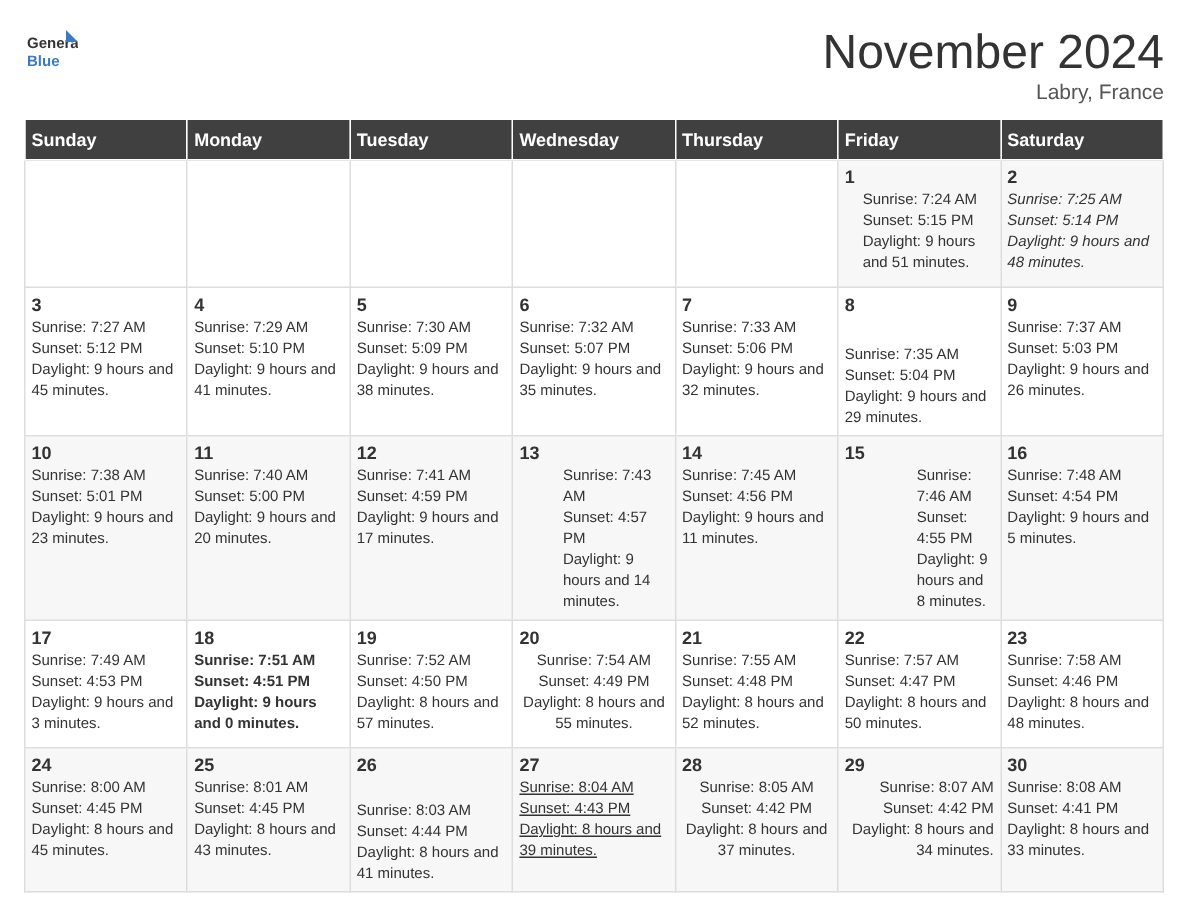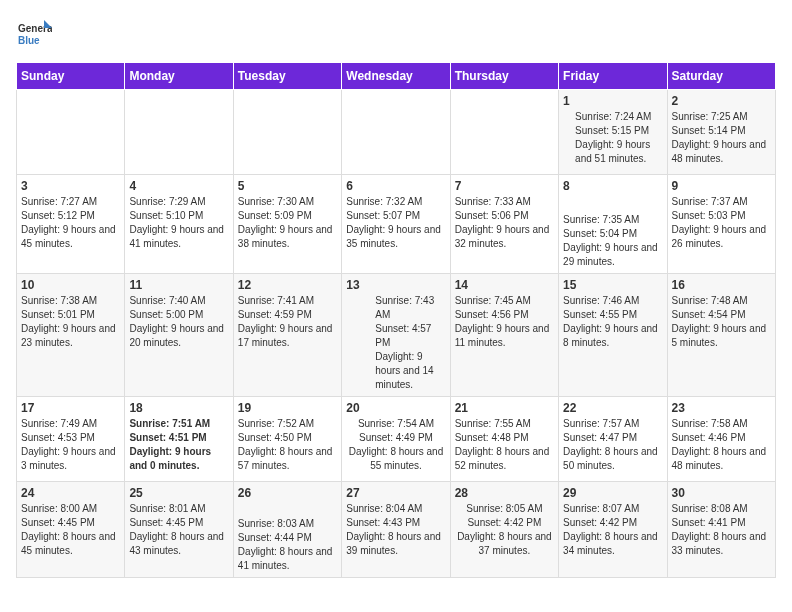--- a/index.html
+++ b/index.html
@@ -36,21 +36,21 @@
     .location {
       font-size: 14px;
       color: #555;
     }
     table {
       width: 100%;
       border-collapse: collapse;
       table-layout: fixed;
     }
     thead tr th {
-      background-color: #6d28d9;
+      background-color: #404040;
       color: #fff;
       padding: 6px 4px;
       font-size: 12px;
       font-weight: bold;
       text-align: left;
       border: 1px solid #fff;
     }
     tbody tr td {
       vertical-align: top;
       padding: 4px;
@@ -81,20 +81,24 @@
 </head>
 <body>
 
 <div class="header-area">
   <div class="logo">
     <svg class="logo-icon" viewBox="0 0 36 36">
       <text x="2" y="16" font-size="10" font-weight="bold" fill="#333">General</text>
       <text x="2" y="28" font-size="10" font-weight="bold" fill="#3a7cc1">Blue</text>
       <polygon points="28,4 36,12 28,12" fill="#3a7cc1"></polygon>
     </svg>
+  </div>
+  <div class="title-area">
+    <div class="month-title">November 2024</div>
+    <div class="location">Labry, France</div>
   </div>
 </div>
 
 <table>
   <thead>
     <tr>
     <th>Sunday</th>
         <th>Monday</th>
         <th>Tuesday</th>
         <th>Wednesday</th>
@@ -111,21 +115,21 @@
         <td class="empty"></td>
         <td class="empty"></td>
         <td>
           <span class="day-num">1</span>
           <div class="day-info" style="white-space: pre-line; margin-left: 12px;">Sunrise: 7:24 AM
 Sunset: 5:15 PM
 Daylight: 9 hours and 51 minutes.</div>
         </td>
         <td>
           <span class="day-num">2</span>
-          <div class="day-info" style="white-space: pre-line;">Sunrise: 7:25 AM
+          <div class="day-info" style="white-space: pre-line; font-style: italic;">Sunrise: 7:25 AM
 Sunset: 5:14 PM
 Daylight: 9 hours and 48 minutes.</div>
         </td>
       </tr>
       <tr>
         <td>
           <span class="day-num">3</span>
           <div class="day-info" style="white-space: pre-line;">Sunrise: 7:27 AM
 Sunset: 5:12 PM
 Daylight: 9 hours and 45 minutes.</div>
@@ -193,21 +197,21 @@
 Daylight: 9 hours and 14 minutes.</div>
         </td>
         <td>
           <span class="day-num">14</span>
           <div class="day-info" style="white-space: pre-line;">Sunrise: 7:45 AM
 Sunset: 4:56 PM
 Daylight: 9 hours and 11 minutes.</div>
         </td>
         <td>
           <span class="day-num">15</span>
-          <div class="day-info" style="white-space: pre-line;">Sunrise: 7:46 AM
+          <div class="day-info" style="white-space: pre-line; margin-left: 48px;">Sunrise: 7:46 AM
 Sunset: 4:55 PM
 Daylight: 9 hours and 8 minutes.</div>
         </td>
         <td>
           <span class="day-num">16</span>
           <div class="day-info" style="white-space: pre-line;">Sunrise: 7:48 AM
 Sunset: 4:54 PM
 Daylight: 9 hours and 5 minutes.</div>
         </td>
       </tr>
@@ -269,33 +273,33 @@
 Daylight: 8 hours and 43 minutes.</div>
         </td>
         <td>
           <span class="day-num">26</span>
           <div class="day-info" style="white-space: pre-line; margin-top: 17px;">Sunrise: 8:03 AM
 Sunset: 4:44 PM
 Daylight: 8 hours and 41 minutes.</div>
         </td>
         <td>
           <span class="day-num">27</span>
-          <div class="day-info" style="white-space: pre-line;">Sunrise: 8:04 AM
+          <div class="day-info" style="white-space: pre-line; text-decoration: underline;">Sunrise: 8:04 AM
 Sunset: 4:43 PM
 Daylight: 8 hours and 39 minutes.</div>
         </td>
         <td>
           <span class="day-num">28</span>
           <div class="day-info" style="white-space: pre-line; text-align: center;">Sunrise: 8:05 AM
 Sunset: 4:42 PM
 Daylight: 8 hours and 37 minutes.</div>
         </td>
         <td>
           <span class="day-num">29</span>
-          <div class="day-info" style="white-space: pre-line;">Sunrise: 8:07 AM
+          <div class="day-info" style="white-space: pre-line; text-align: right;">Sunrise: 8:07 AM
 Sunset: 4:42 PM
 Daylight: 8 hours and 34 minutes.</div>
         </td>
         <td>
           <span class="day-num">30</span>
           <div class="day-info" style="white-space: pre-line;">Sunrise: 8:08 AM
 Sunset: 4:41 PM
 Daylight: 8 hours and 33 minutes.</div>
         </td>
       </tr>

